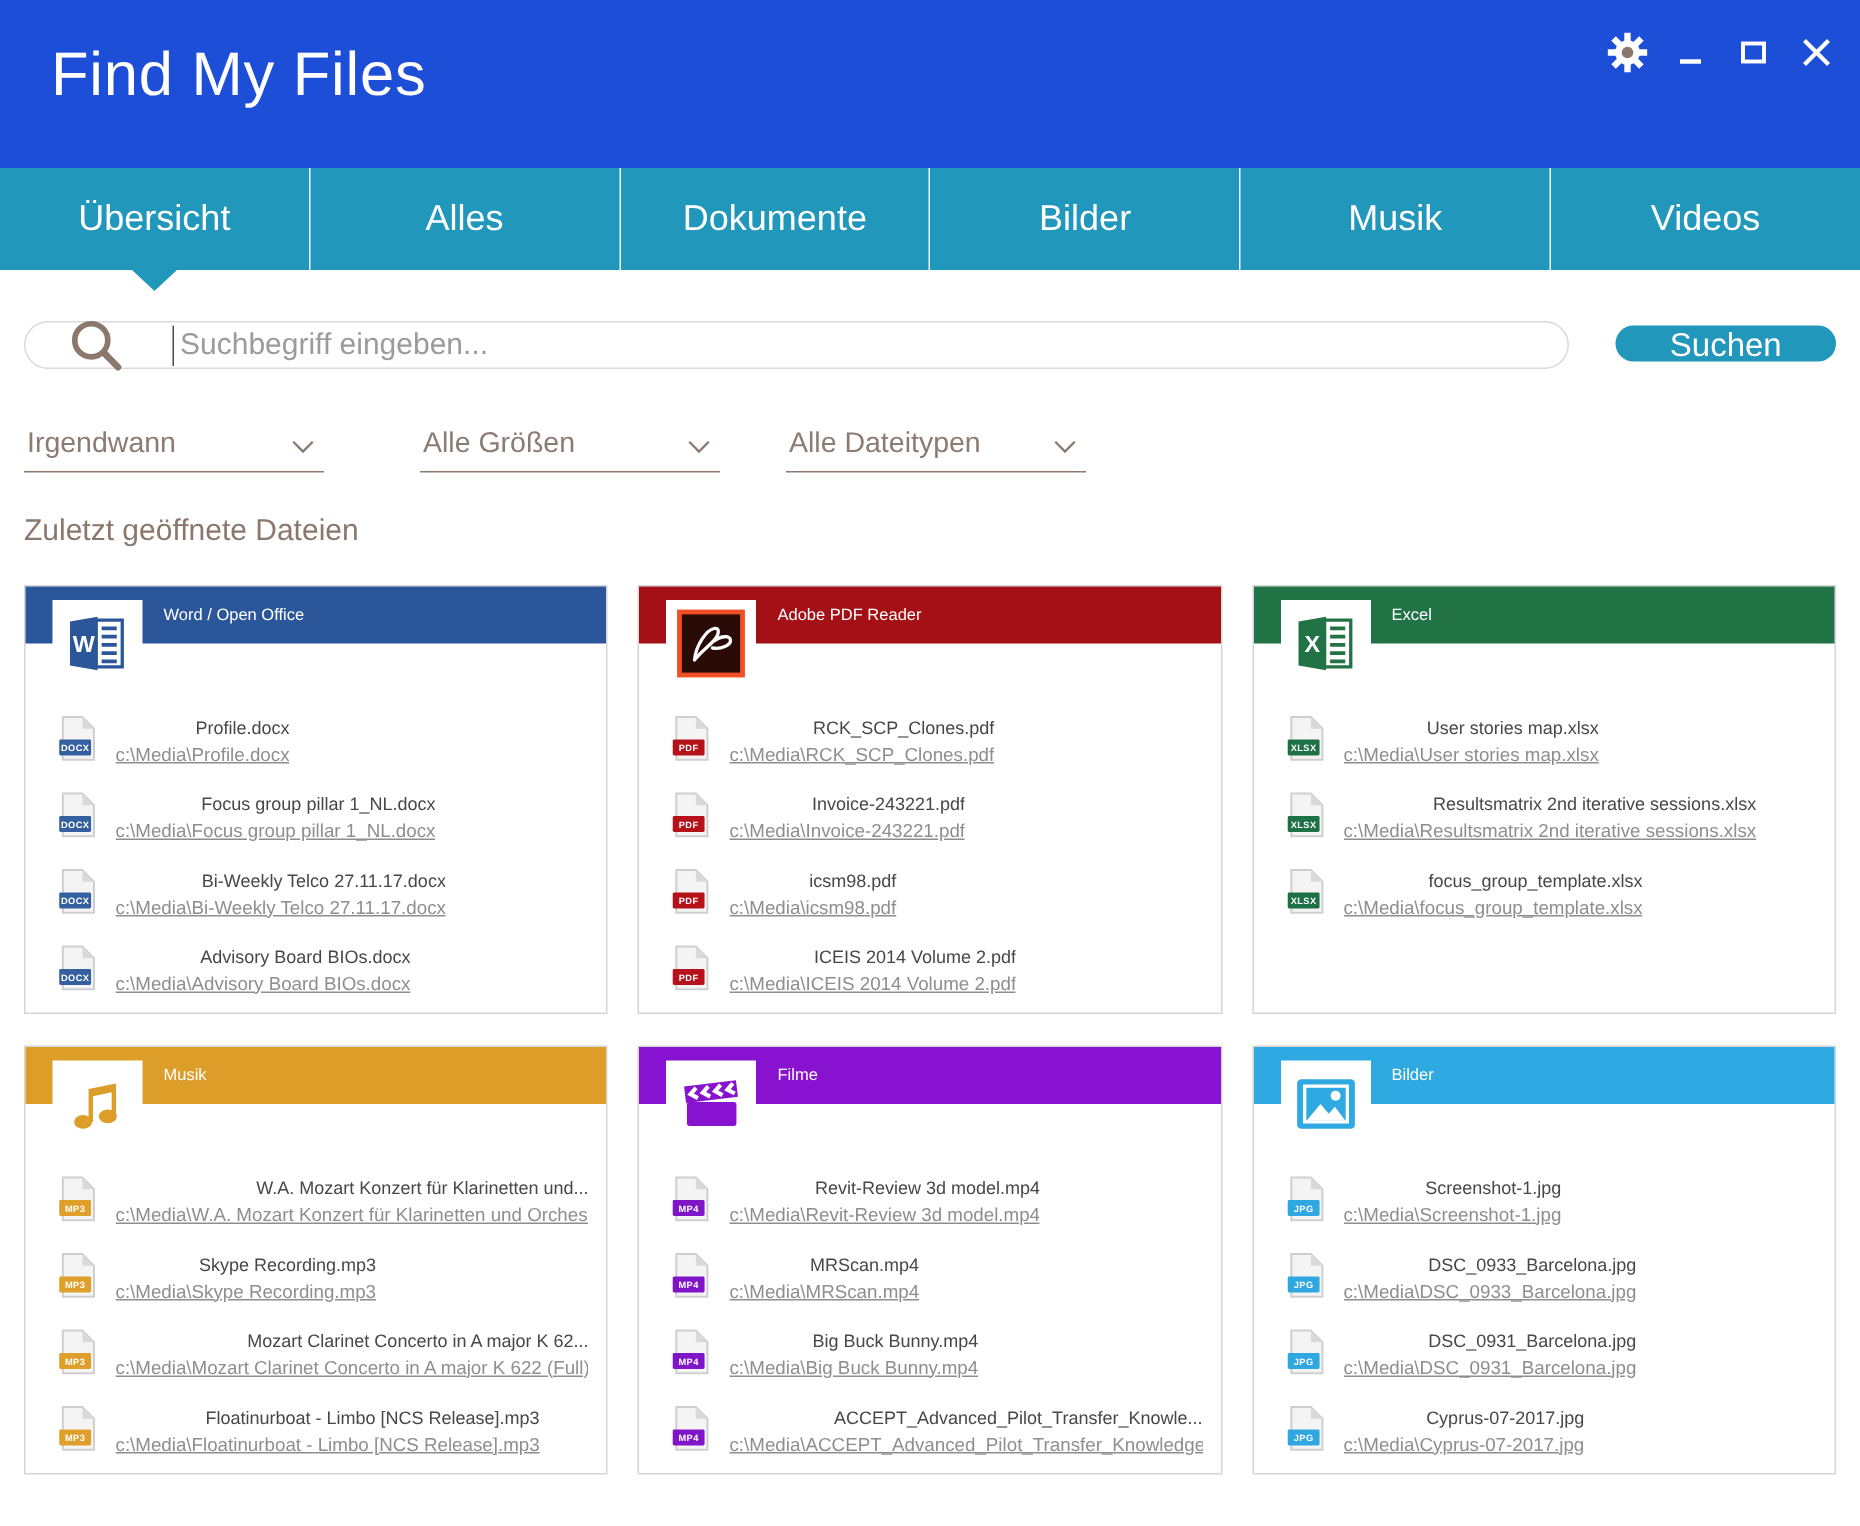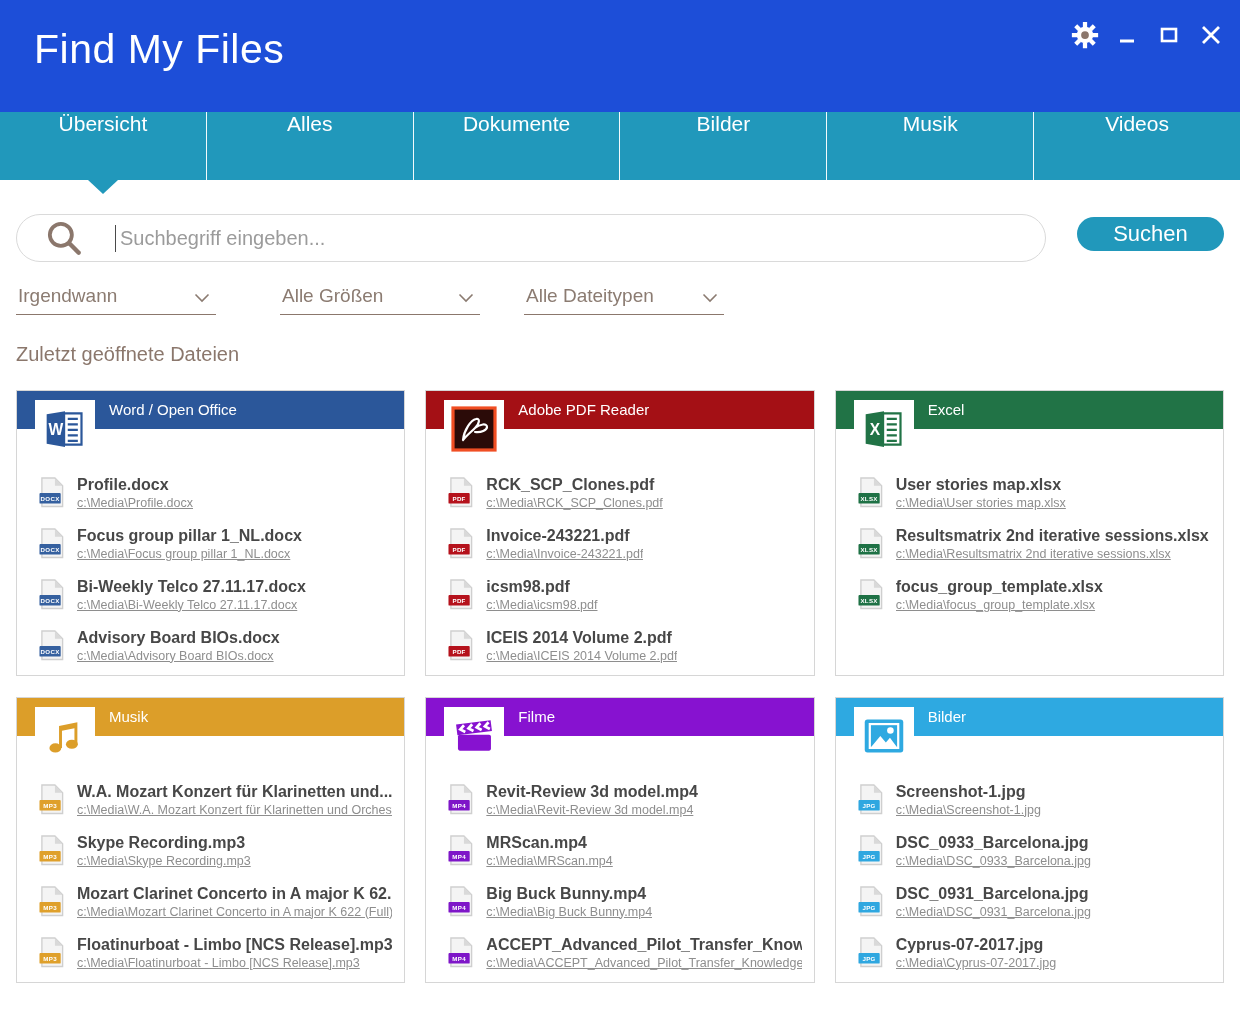--- a/index.html
+++ b/index.html
@@ -8,51 +8,51 @@
     font-family:"Liberation Sans","DejaVu Sans",sans-serif;
     background:#ffffff; position:relative; overflow:hidden;
   }
   
   .titlebar { position:absolute; top:0; left:0; width:1240px; height:112px; background:#1d4ed8; }
   .app-title { position:absolute; left:34px; top:26px; font-size:41px; font-weight:300; color:#ffffff; letter-spacing:.5px; }
   .win-controls { position:absolute; right:14px; top:20px; display:flex; align-items:center; gap:12px; }
   .win-btn { width:30px; height:30px; display:flex; align-items:center; justify-content:center; cursor:pointer; }
   
   .tabbar { position:absolute; top:112px; left:0; width:1240px; height:68px; background:#2198bb; display:flex; }
-  .tab { flex:1; display:flex; justify-content:center; color:#ffffff; font-size:21px; font-weight:300; position:relative; cursor:pointer; }
+  .tab { flex:1; display:flex; align-items:center; justify-content:center; color:#ffffff; font-size:24px; font-weight:300; position:relative; cursor:pointer; }
   .tab + .tab { border-left:1px solid rgba(255,255,255,.95); }
   .tab.active::after {
     content:""; position:absolute; top:68px; left:50%; transform:translateX(-50%);
     border-left:15px solid transparent; border-right:15px solid transparent; border-top:14px solid #2198bb;
   }
   
-  .searchbox { position:absolute; top:214px; left:16px; width:1030px; height:48px; border:1.5px solid #dadada; border-radius:24px; background:#fff; display:flex; align-items:center; }
+  .searchbox { position:absolute; top:214px; left:16px; width:1030px; height:32px; border:1.5px solid #dadada; border-radius:24px; background:#fff; display:flex; align-items:center; }
   .search-glyph { margin-left:26px; flex:0 0 auto; }
   .caret { width:1px; height:27px; background:#4a4a4a; margin-left:30px; flex:0 0 auto; }
   .search-input { flex:1; border:none; outline:none; font-size:20px; color:#555; padding-left:4px; background:transparent; font-family:inherit; }
   .search-input::placeholder { color:#9b9b9b; }
-  .search-btn { position:absolute; top:217px; left:1077px; width:147px; height:34px; border:none; border-radius:21px; background:#2198bb; color:#fff; font-size:22px; font-weight:300; font-family:inherit; cursor:pointer; }
+  .search-btn { position:absolute; top:217px; left:1077px; width:147px; height:24px; border:none; border-radius:21px; background:#2198bb; color:#fff; font-size:22px; font-weight:300; font-family:inherit; cursor:pointer; }
   
   .filter { position:absolute; top:282px; height:33px; width:200px; border-bottom:1px solid #8b776c; color:#8b7b71; font-size:19px; cursor:pointer; }
   .filter .fval { position:absolute; left:2px; top:3px; }
   .filter .chev { position:absolute; right:6px; top:11px; }
   .filter-1 { left:16px; } .filter-2 { left:270px;margin-left:10px; } .filter-3 { left:524px;text-align:right; }
   
   .section-title { position:absolute; left:16px; top:343px; font-size:20px; color:#8b776c; }
   
   .grid { position:absolute; top:390px; left:16px; width:1208px; display:grid; grid-template-columns:repeat(3,1fr); column-gap:20px; row-gap:21px; }
   .card { position:relative; height:286px; background:#fff; border:1px solid #d6d6d6; }
   .card-head { position:absolute; top:0; left:0; right:0; height:38px; }
   .appbox { position:absolute; left:18px; top:9px; width:60px; height:58px; background:#ffffff; display:flex; align-items:center; justify-content:center; }
-  .card-title { position:absolute; left:92px; top:0; height:21px; line-height:38px; color:#ffffff; font-size:15px; font-weight:300; }
+  .card-title { position:absolute; left:92px; top:0; height:21px; line-height:38px; color:#ffffff; font-size:11px; font-weight:300; }
   .files { position:absolute; left:22px; right:12px; top:76px; }
   .file { display:flex; align-items:center; height:51px; gap:11px; cursor:pointer; overflow:hidden; }
   .ficon { flex:0 0 auto; }
   .ftext { min-width:0; }
-  .fname { font-size:16px; font-weight:700; color:#474747; line-height:20px; white-space:nowrap; overflow:hidden; }
+  .fname { font-size:12px; font-weight:400; color:#474747; line-height:20px; white-space:nowrap; overflow:hidden;text-align:right; }
   .fpath { font-size:12.5px; color:#8e8e8e; line-height:16px; white-space:nowrap; overflow:hidden;text-decoration:underline; }
   .ext-label { font:700 6.4px "Liberation Sans",sans-serif; fill:#fff; letter-spacing:.3px; }
 </style>
 </head>
 <body>
 
 <svg width="0" height="0" style="position:absolute">
   <defs>
     <g id="fpage">
       <path d="M3 1.5h13.5l8 8V31H3z" fill="#f4f4f4" stroke="#cfcfcf" stroke-width="1.4"></path>

